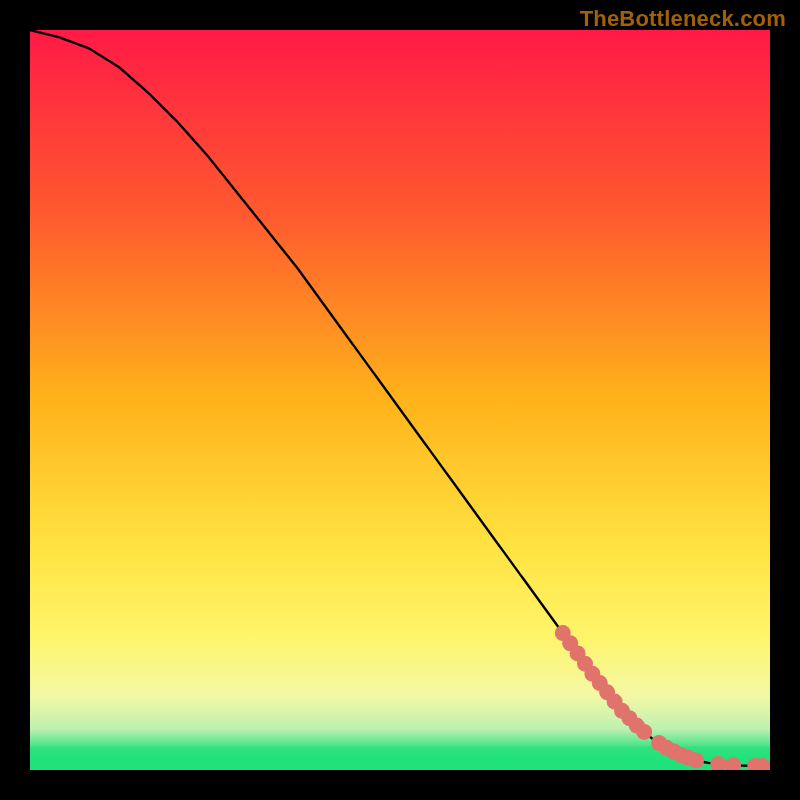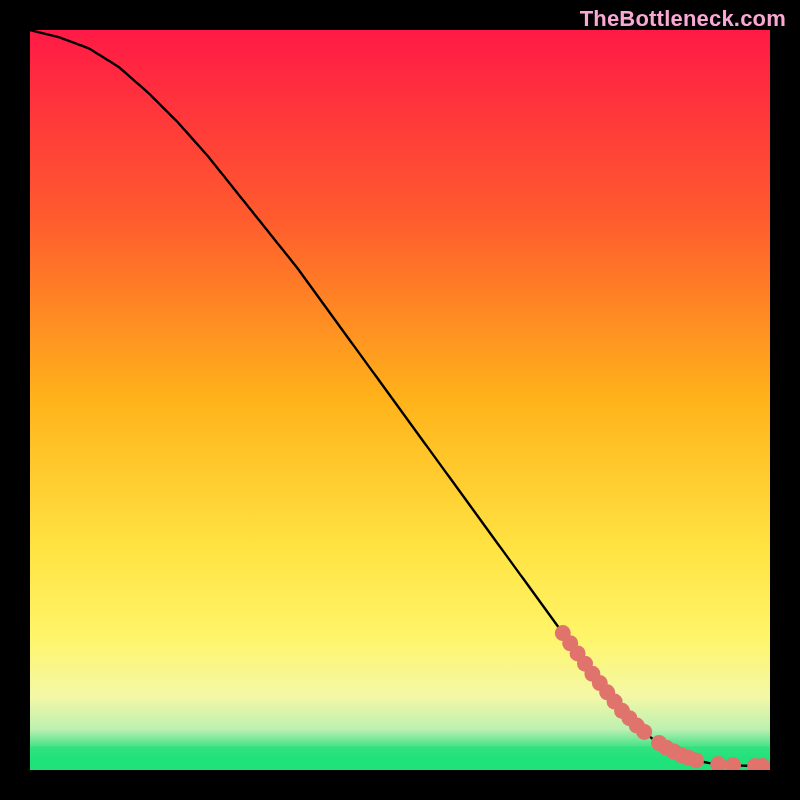--- a/index.html
+++ b/index.html
@@ -10,21 +10,21 @@
     height: 800px;
     background: #000;
   }
   .watermark {
     position: absolute;
     top: 6px;
     right: 14px;
     font-family: Arial, Helvetica, sans-serif;
     font-size: 22px;
     font-weight: 600;
-    color: #f9a8d4;
+    color: #a16207;
     letter-spacing: 0.2px;
     user-select: none;
   }
   svg.plot {
     position: absolute;
     left: 0;
     top: 0;
     width: 800px;
     height: 800px;
   }

